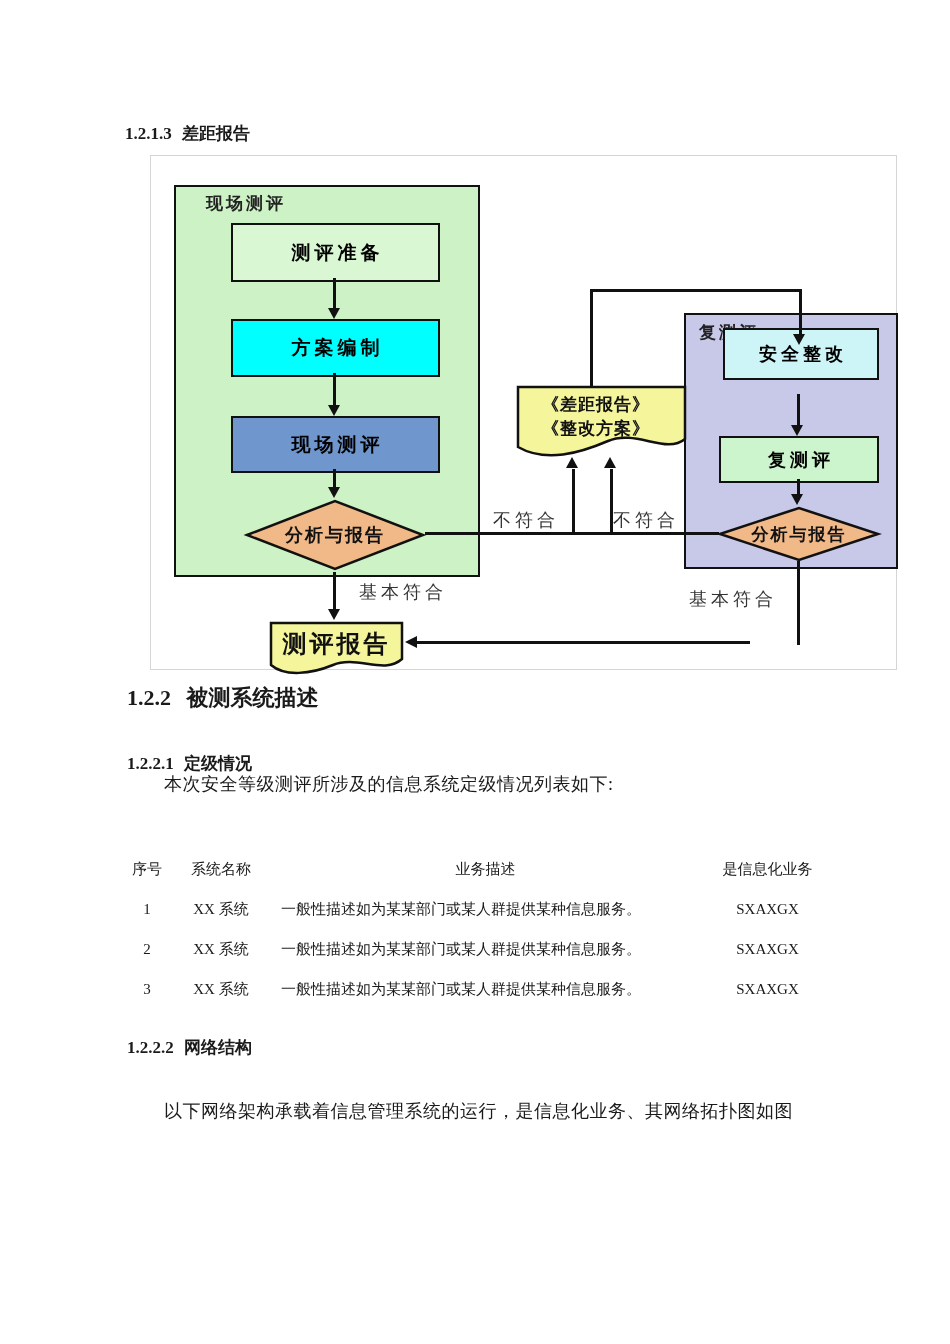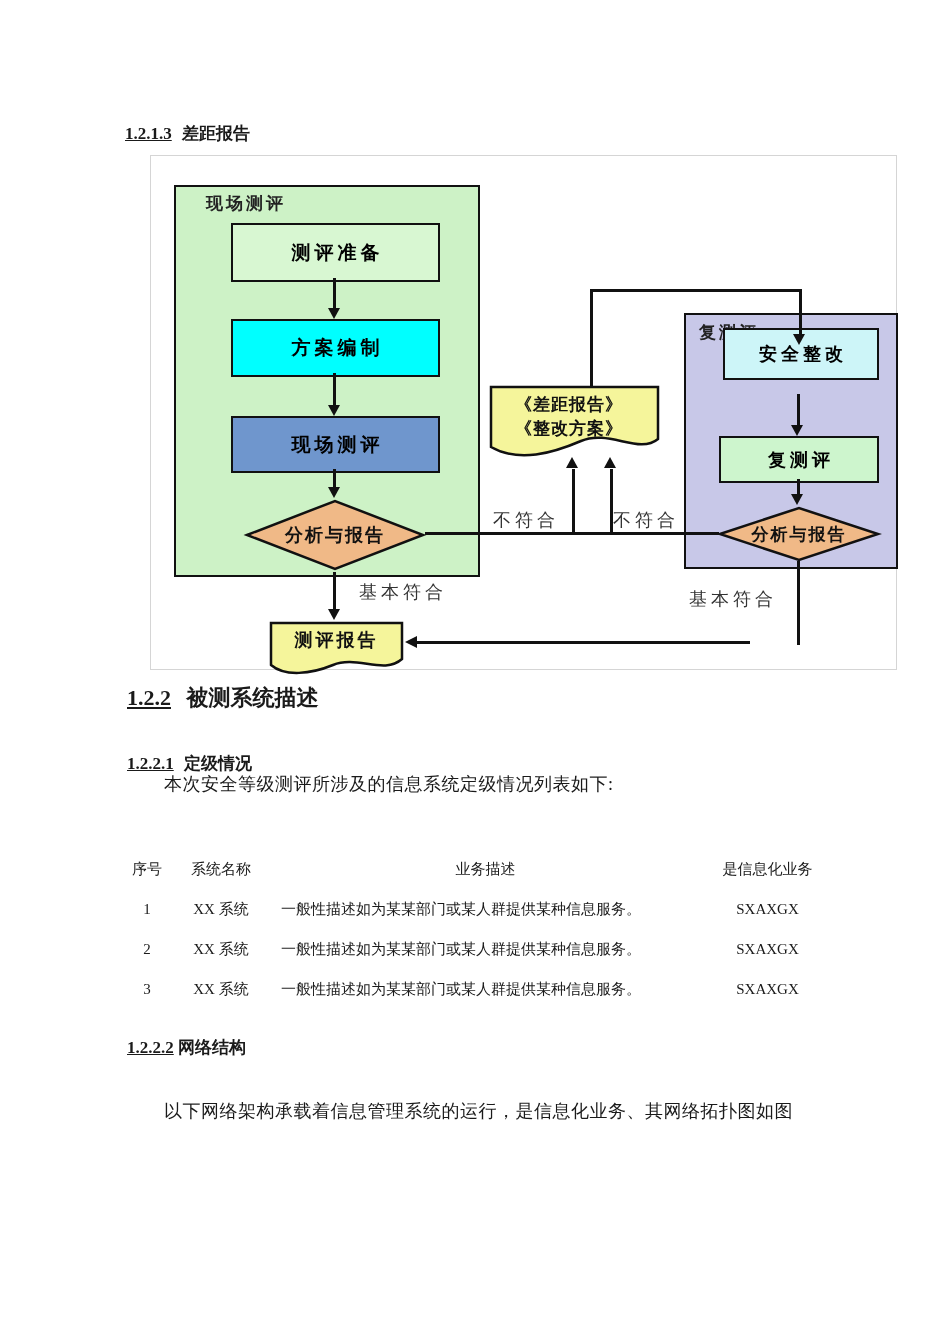--- a/index.html
+++ b/index.html
@@ -1,21 +1,21 @@
 <!DOCTYPE html>
 <html><head>
 <meta charset="utf-8">
 <style>
   html,body{margin:0;padding:0;background:#ffffff;}
   .page{position:relative;width:950px;height:1344px;background:#ffffff;overflow:hidden;
         font-family:"Liberation Serif", serif;color:#1a1a1a;}
   .abs{position:absolute;}
 
   
-  .h-num{font-family:"Liberation Serif", serif;font-weight:bold;text-decoration:underline;}
+  .h-num{font-family:"Liberation Serif", serif;font-weight:bold;}
   .h-cn{font-family:"Liberation Sans", sans-serif;font-weight:bold;}
   .h-small{font-size:17px;}
   .h-big{font-size:22px;}
   .body-text{font-size:18px;letter-spacing:0.5px;white-space:nowrap;}
 
   
   .figure{position:absolute;left:150px;top:155px;width:745px;height:513px;
           border:1px solid #d5d5d5;background:#ffffff;
           font-family:"Liberation Serif", serif;}
   .group-box{position:absolute;border:2px solid #111;}
@@ -79,33 +79,33 @@
     <div class="node" style="left:572px;top:172px;width:152px;height:48px;background:#cdf5f8;font-size:18px;">安全整改</div>
     <div class="node" style="left:568px;top:280px;width:156px;height:43px;background:#cdf5cd;font-size:18px;">复测评</div>
 
     <div class="diamond-wrap" style="left:565px;top:347px;width:166px;height:62px;">
       <svg width="166" height="62" viewBox="0 0 166 62">
         <polygon points="4,31 83,5 162,31 83,57" fill="#f0b987" stroke="#111" stroke-width="2.5"></polygon>
       </svg>
       <div class="diamond-label" style="font-size:17px;">分析与报告</div>
     </div>
 
-    <div class="doc-wrap" style="left:338px;top:229px;width:160px;height:76px;">
+    <div class="doc-wrap" style="left:365px;top:229px;width:160px;height:76px;">
       <svg width="171" height="76" viewBox="0 0 171 76">
         <path d="M2,2 H169 V54 C150,70 120,44 92,56 C64,68 30,78 2,62 Z" fill="#f5f59b" stroke="#111" stroke-width="2.5"></path>
       </svg>
       <div class="doc-text" style="top:8px;font-size:17px;letter-spacing:1px;">《差距报告》</div>
       <div class="doc-text" style="top:32px;font-size:17px;letter-spacing:1px;">《整改方案》</div>
     </div>
 
     <div class="doc-wrap" style="left:118px;top:465px;width:135px;height:54px;">
       <svg width="135" height="54" viewBox="0 0 135 54">
         <path d="M2,2 H133 V38 C115,54 88,34 64,44 C42,53 16,56 2,44 Z" fill="#f5f59b" stroke="#111" stroke-width="2.5"></path>
       </svg>
-      <div class="doc-text" style="top:7px;font-size:18px;letter-spacing:3px;">测评报告</div>
+      <div class="doc-text" style="top:7px;font-size:24px;letter-spacing:3px;">测评报告</div>
     </div>
 
     <div class="vline" style="left:182px;top:122px;height:33px;"></div>
     <div class="ah-down" style="left:177px;top:152px;"></div>
 
     <div class="vline" style="left:182px;top:217px;height:33px;"></div>
     <div class="ah-down" style="left:177px;top:249px;"></div>
 
     <div class="vline" style="left:182px;top:313px;height:19px;"></div>
     <div class="ah-down" style="left:177px;top:331px;"></div>
@@ -171,18 +171,18 @@
     <div class="cell">SXAXGX</div>
 
     <div class="cell">3</div>
     <div class="cell">XX 系统</div>
     <div class="cell left">一般性描述如为某某部门或某人群提供某种信息服务。</div>
     <div class="cell">SXAXGX</div>
   </div>
 
   <div class="abs h-small" style="left:127px;top:1036px;">
     <span class="h-num">1.2.2.2</span>
-    <span class="h-cn" style="font-family:Liberation Mono, monospace;">网络结构</span>
+    <span class="h-cn" style="margin-left:6px;font-family:Liberation Mono, monospace;">网络结构</span>
   </div>
 
   <div class="abs body-text" style="left:164px;top:1099px;">以下网络架构承载着信息管理系统的运行，是信息化业务、其网络拓扑图如图</div>
 
 </div>
 
 </body></html>

